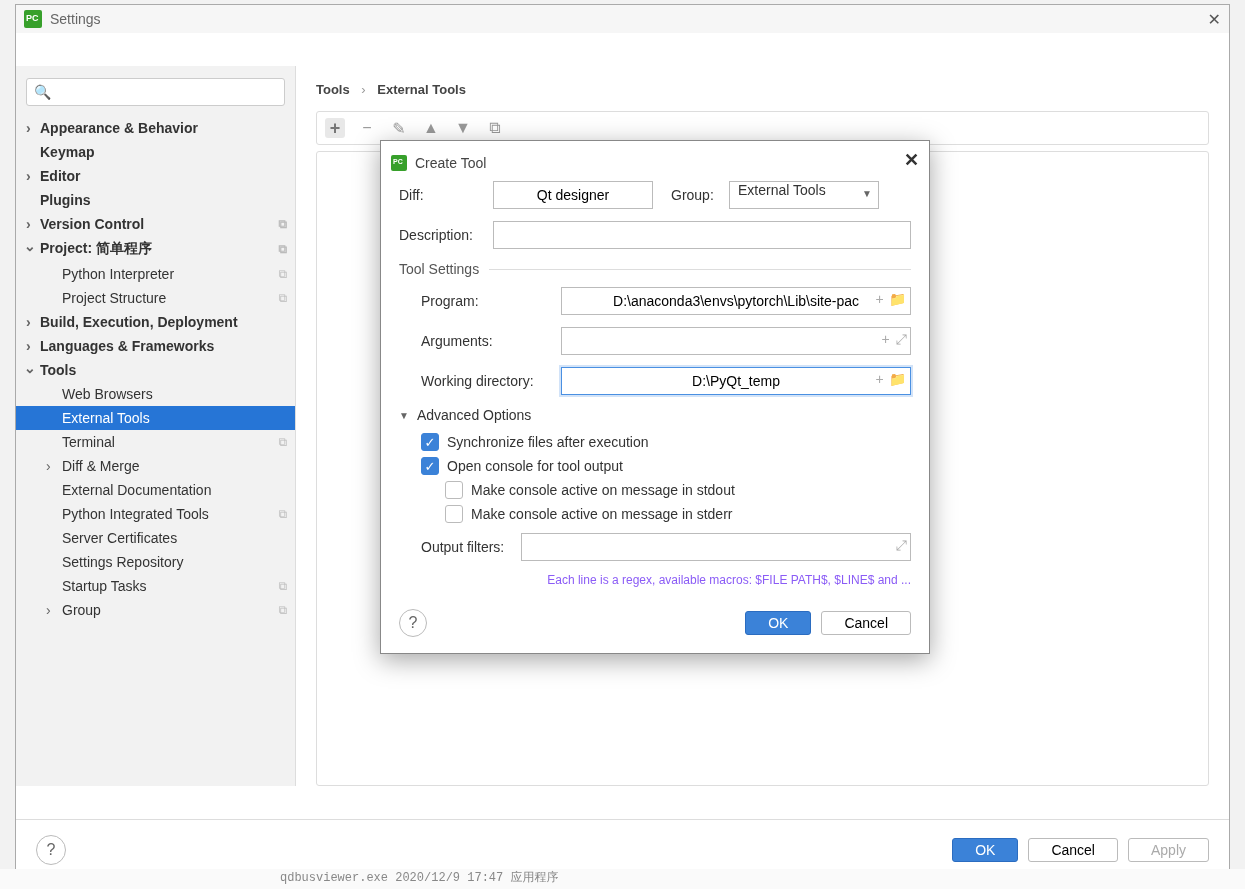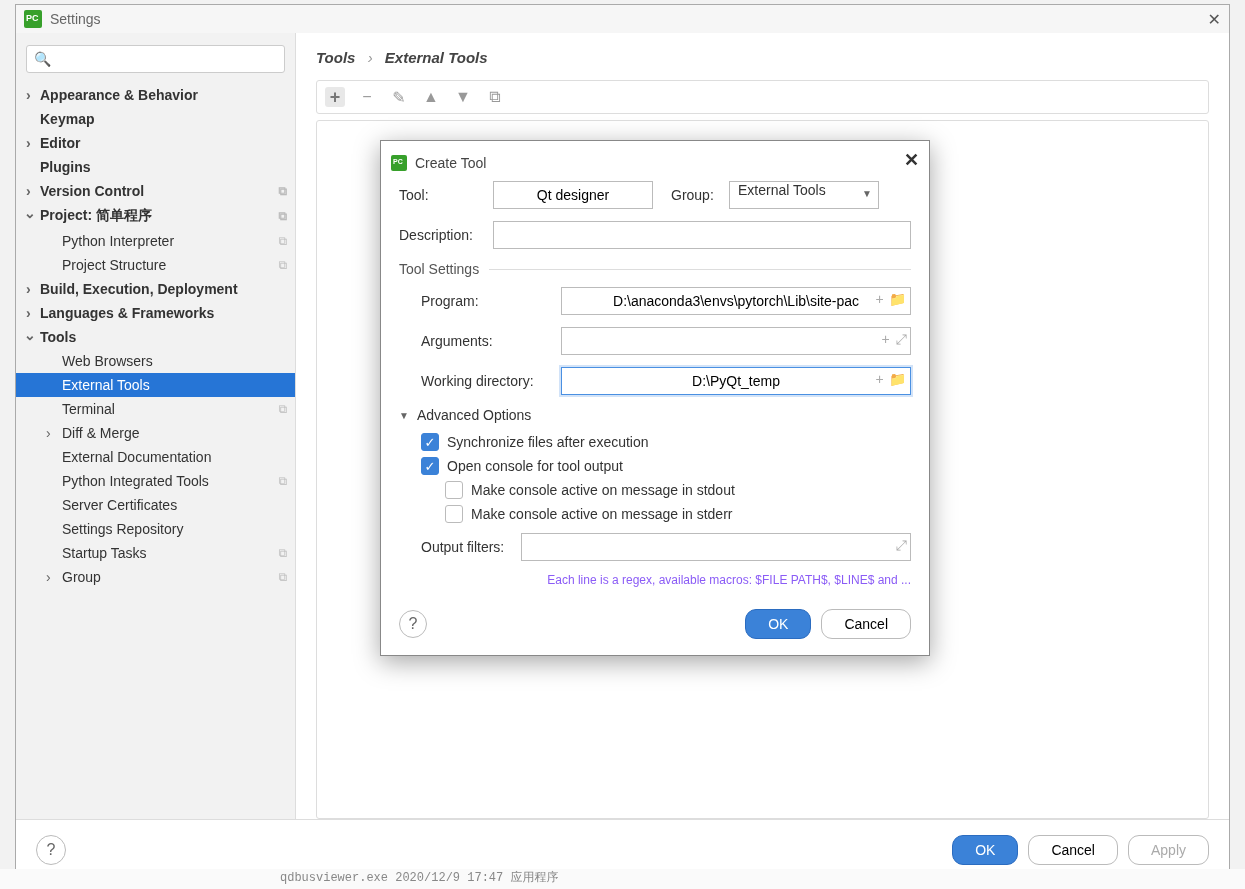--- a/index.html
+++ b/index.html
@@ -1,19 +1,19 @@
 <!DOCTYPE html>
 <html><head>
 <meta charset="utf-8">
 <style>
   * { box-sizing: border-box; font-family: "Segoe UI", Arial, sans-serif; }
   body { margin: 0; background: #f2f2f2; width: 1245px; height: 889px; overflow: hidden; position: relative; }
 
   
-  .settings-window { position: absolute; left: 15px; top: 4px; width: 1215px; height: 876px; background: #fff; border: 1px solid #aaa; display: flex; flex-direction: column; }
+  .settings-window { position: absolute; left: 15px; top: 4px; width: 1215px; height: 876px; background: #fff; border: 1px solid #aaa; display: flex; flex-direction: column; gap: 33px; }
   .title-bar { height: 28px; background: #f6f6f6; display: flex; align-items: center; padding: 0 8px; font-size: 14px; color: #666; }
   .title-bar .ic { width: 18px; height: 18px; background:#37a02b; margin-right: 8px; border-radius:2px; position:relative; }
   .title-bar .ic::after{content:"PC"; font-size:9px; color:#fff; font-weight:bold; position:absolute; left:2px; top:3px;}
   .title-bar .close { margin-left: auto; font-size: 16px; color:#555; cursor:pointer;}
   .settings-body { flex:1; display:flex; min-height:0; }
   .sidebar { width: 280px; background:#f2f2f2; border-right:1px solid #ddd; padding: 8px 0; display:flex; flex-direction:column; }
   .search-wrap { padding: 4px 10px 10px; }
   .search { width:100%; height:28px; border:1px solid #ccc; border-radius:3px; padding-left:28px; font-size:13px; background:#fff; }
   .search-wrap { position:relative; }
   .search-wrap .mag { position:absolute; left:18px; top:10px; color:#999; font-size:14px; }
@@ -22,30 +22,30 @@
   .tree-item { padding: 4px 8px 4px 24px; display:flex; align-items:center; position:relative; cursor:pointer; }
   .tree-item.bold { font-weight:600; }
   .tree-item.has-arrow::before { content:"›"; position:absolute; left:10px; color:#666; font-size:14px; transform:rotate(0deg);}
   .tree-item.open::before { content:"⌄"; position:absolute; left:8px; top:2px; color:#666; font-size:14px;}
   .tree-item.indent1 { padding-left: 46px; }
   .tree-item.indent1.has-arrow::before{ left:30px;}
   .tree-item.selected { background:#2675d6; color:#fff; }
   .tree-item .copy-ic { margin-left:auto; color:#bbb; font-size:12px;}
 
   .main { flex:1; display:flex; flex-direction:column; padding: 16px 20px 0 20px; min-width:0;}
-  .breadcrumb { font-size:15px; font-weight:600; color:#444; margin-bottom:14px;font-style:italic;}
+  .breadcrumb { font-size:13px; font-weight:600; color:#444; margin-bottom:14px;}
   .breadcrumb .sep { color:#999; margin:0 8px; font-weight:normal;}
   .toolbar { height:34px; border:1px solid #ddd; border-radius:3px; display:flex; align-items:center; gap:12px; padding:0 8px; margin-bottom:6px;}
   .tb-btn { width:20px; height:20px; display:flex; align-items:center; justify-content:center; color:#999; cursor:pointer; border-radius:3px;}
   .tb-btn.add { background:#e8e8e8; color:#777; font-size:18px; font-weight:bold;}
   .content-area { flex:1; border:1px solid #ddd; border-radius:3px; background:#fff; position:relative;}
 
   .settings-footer { height:60px; border-top:1px solid #ddd; display:flex; align-items:center; padding:0 20px; gap:10px;}
   .settings-footer .help { width:30px; height:30px; border:1px solid #bbb; border-radius:50%; display:flex; align-items:center; justify-content:center; color:#666; cursor:pointer;}
-  .btn { height:30px; padding:0 22px; border:1px solid #bbb; background:#fff; border-radius:11px; font-size:14px; cursor:pointer;}
+  .btn { height:24px; padding:0 22px; border:1px solid #bbb; background:#fff; border-radius:3px; font-size:14px; cursor:pointer;}
   .btn.primary { background:#3b82d8; border-color:#2b6cc0; color:#fff;}
   .btn.disabled { color:#aaa; cursor:default;}
 
   
   .dialog { position:absolute; left:380px; top:140px; width:550px; background:#fff; border:1px solid #888; box-shadow:0 6px 24px rgba(0,0,0,0.35); display:flex; flex-direction:column;}
   .dlg-title { height:30px; display:flex; align-items:flex-end; padding:0 10px; font-size:14px; color:#444; border-bottom:0;}
   .dlg-title .ic { width:16px; height:16px; background:#37a02b; margin-right:8px; border-radius:2px; position:relative;}
   .dlg-title .ic::after{content:"PC"; font-size:7px; color:#fff; font-weight:bold; position:absolute; left:2px; top:3px;}
   .dlg-title .close { margin-left:auto; font-size:18px; color:#333; cursor:pointer; font-weight:bold;}
   .dlg-body { padding:10px 18px 0 18px; font-size:14px; color:#333;}
@@ -195,21 +195,21 @@
 
 <div class="dialog">
   <div class="dlg-title">
     <span class="ic"></span>
     <span>Create Tool</span>
     <span class="close">✕</span>
   </div>
   <div class="dlg-body">
 
     <div class="row">
-      <label>Tool:</label>
+      <label>Diff:</label>
       <input class="txt" style="width: 160px;" value="Qt designer">
       <label style="margin-left:10px; min-width:50px">Group:</label>
       <div class="select">
         <span>External Tools</span>
       </div>
     </div>
 
     <div class="row">
       <label>Description:</label>
       <input class="txt" style="flex: 1 1 0%;" value="">

